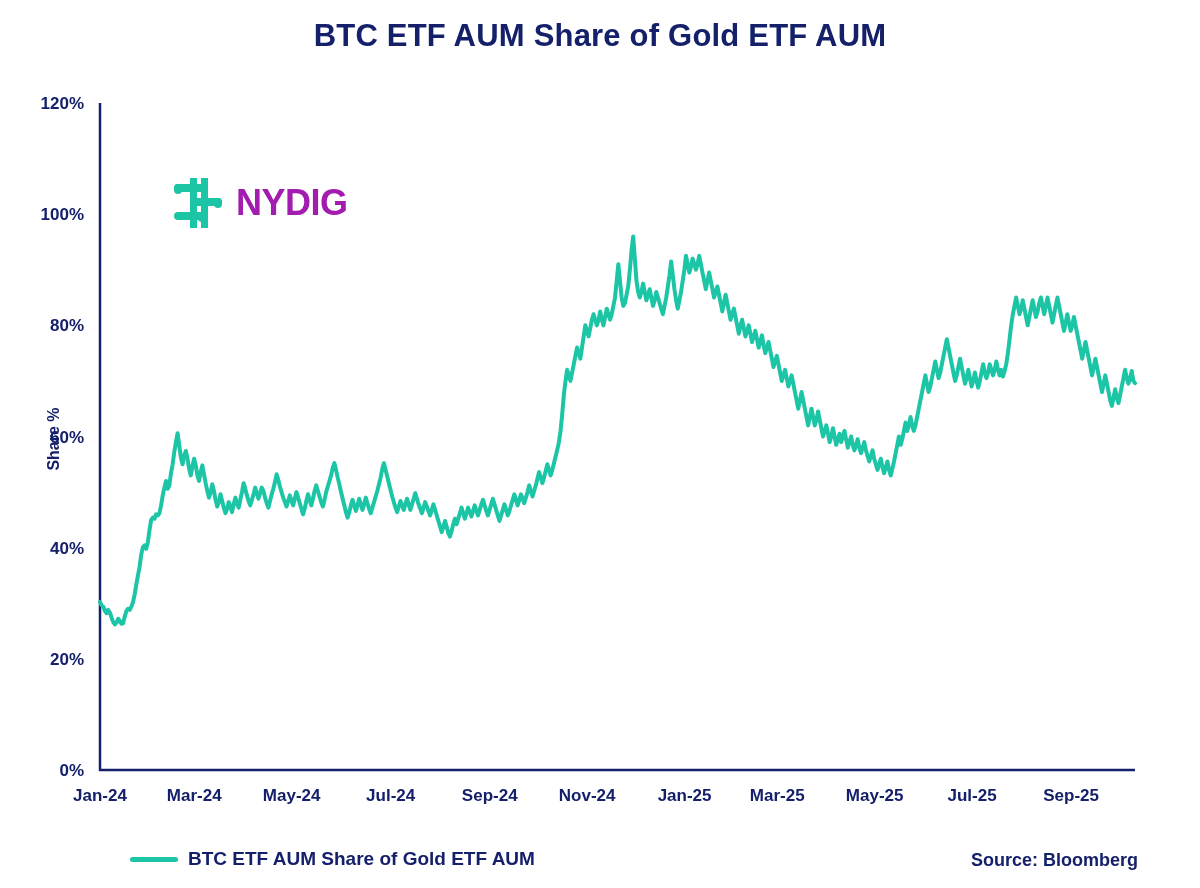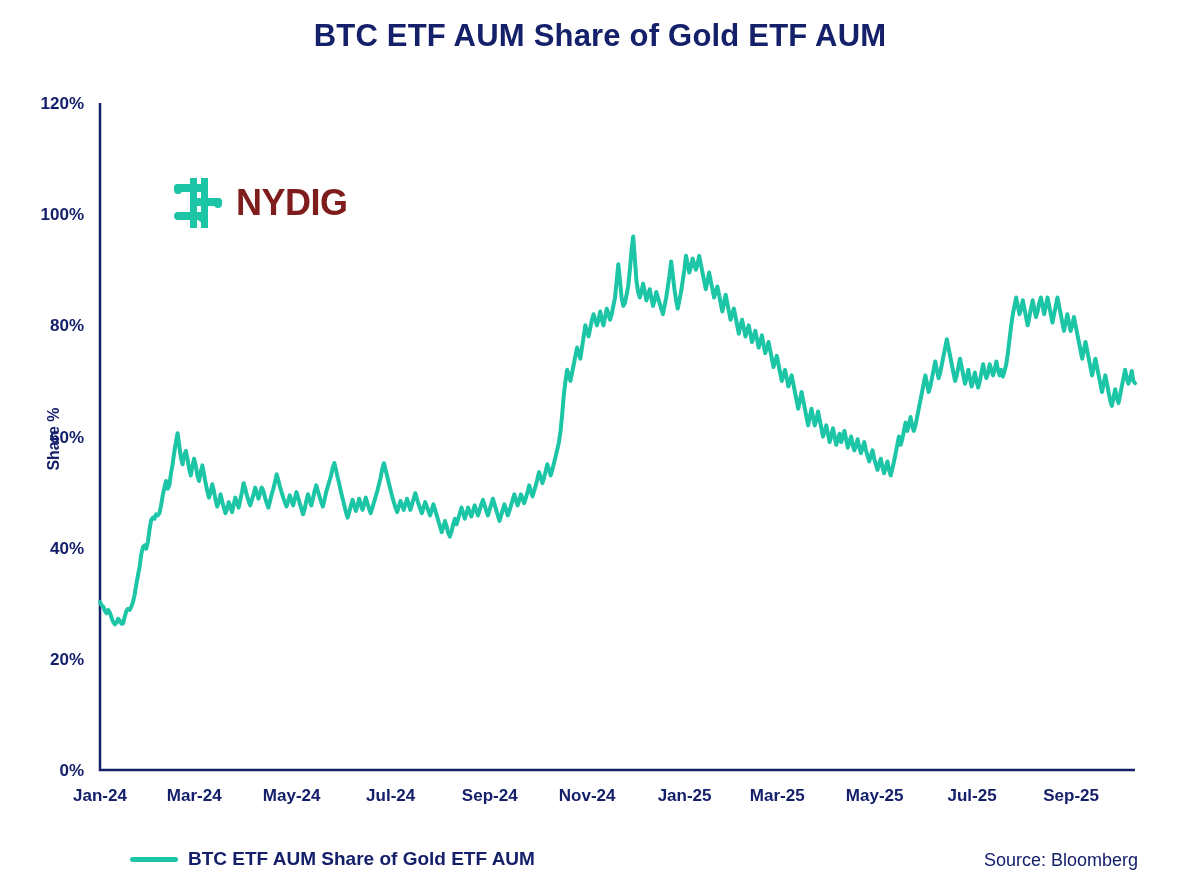--- a/index.html
+++ b/index.html
@@ -86,21 +86,21 @@
     left: 172px;
     top: 178px;
     display: flex;
     align-items: center;
     gap: 12px;
   }
   .logo-word {
     font-size: 36px;
     font-weight: 700;
     letter-spacing: -0.5px;
-    color: #7f1d1d;
+    color: #a21caf;
   }
   .legend {
     position: absolute;
     left: 130px;
     top: 848px;
     display: flex;
     align-items: center;
     gap: 10px;
   }
   .legend-swatch {
@@ -112,21 +112,21 @@
     font-size: 19px;
     font-weight: 700;
     color: #15206b;
     white-space: nowrap;
   }
   .source {
     position: absolute;
     right: 62px;
     top: 850px;
     font-size: 18px;
-    font-weight: 400;
+    font-weight: 700;
     color: #15206b;
     white-space: nowrap;
   }
 </style>
 </head>
 <body>
 
 <div class="chart-card">
 
   <div class="chart-title">BTC ETF AUM Share of Gold ETF AUM</div>

